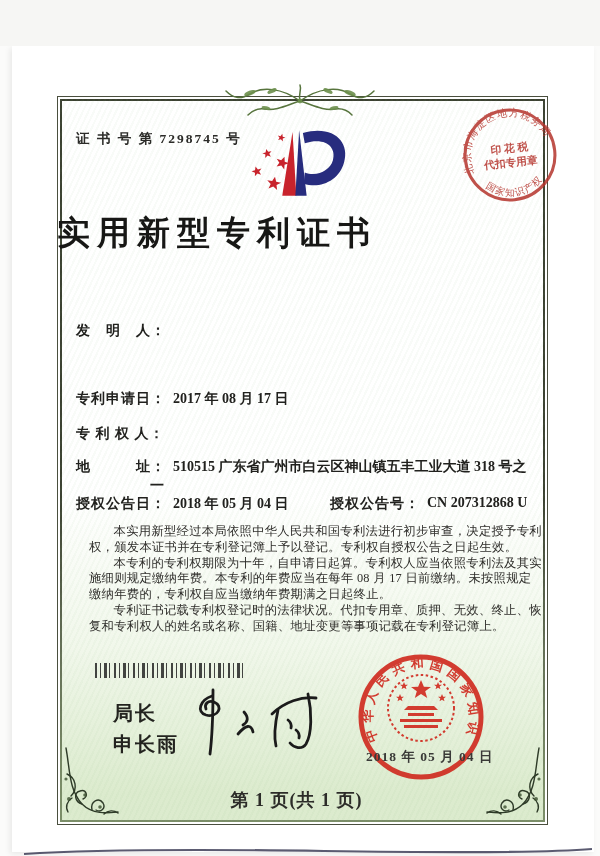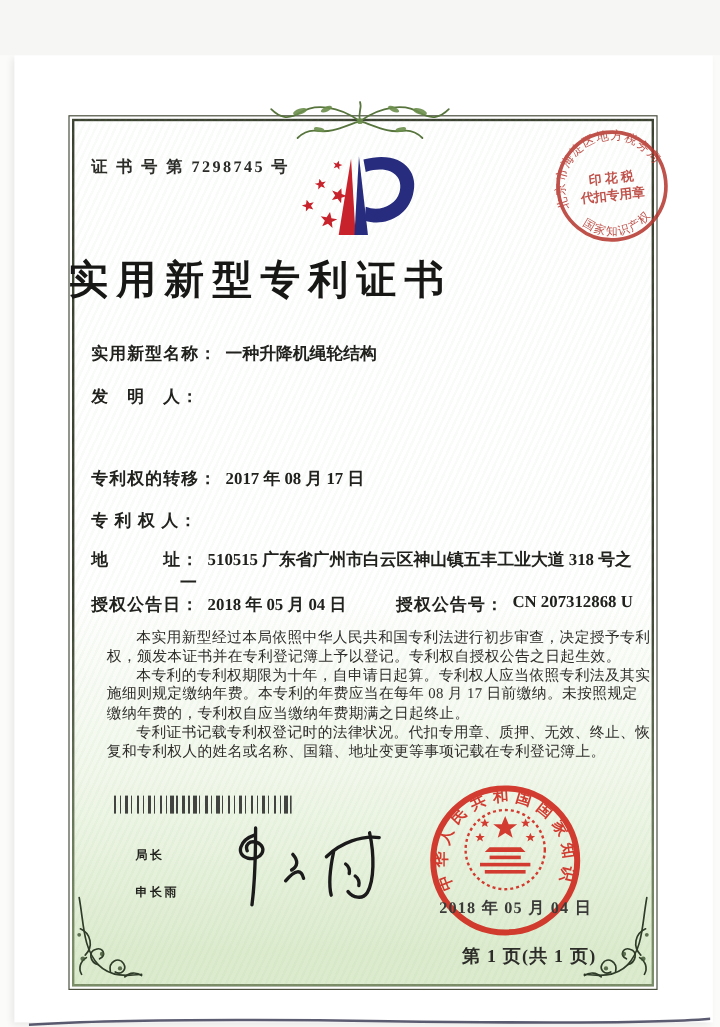--- a/index.html
+++ b/index.html
@@ -41,30 +41,30 @@
   .addr-line2 { position:absolute; left:150px; top:431px; font-size:14px; font-weight:700; color:#21211e; }
 
   .paragraphs { position:absolute; left:89px; top:478px; width:453px;
                 font-size:12.3px; line-height:15.8px; color:#2e2d2a; letter-spacing:.3px; }
   .paragraphs p { text-indent:2em; }
 
   .barcode { position:absolute; left:95px; top:617px; width:148px; height:15px; opacity:.82;
              background:repeating-linear-gradient(90deg,#1d1d1d 0 2px,transparent 2px 5px,#1d1d1d 5px 6px,
                transparent 6px 9px,#1d1d1d 9px 12px,transparent 12px 14px,#1d1d1d 14px 15px,transparent 15px 19px); }
 
-  .signoff { position:absolute; left:113px; top:652px; font-size:10px; font-weight:700;
+  .signoff { position:absolute; left:113px; top:652px; font-size:20px; font-weight:700;
              color:#23231f; line-height:31px; letter-spacing:2px; }
   .signature { position:absolute; left:182px; top:636px; width:160px; height:85px; }
 
   .seal { position:absolute; left:352px; top:602px; width:140px; height:140px; opacity:.88; }
   .seal-date { position:absolute; left:366px; top:702px; font-size:13.5px; font-weight:700;
                color:#3a3a38; letter-spacing:1px; z-index:5; }
 
-  .page-no { position:absolute; left:57px; top:742px; width:440px; text-align:right;
-             font-size:15px; font-weight:700; color:#2c2c29; letter-spacing:1px;padding-left:39px; }
+  .page-no { position:absolute; left:57px; top:742px; width:440px; text-align:center;
+             font-size:18px; font-weight:700; color:#2c2c29; letter-spacing:1px;padding-left:39px; }
 
   .paper-edge { position:absolute; left:24px; top:800px; width:568px; height:12px; }
 
   .scan-footer { position:absolute; left:0; top:810px; width:600px; height:46px; }
   svg text { font-family:"Liberation Serif","DejaVu Serif",serif; }
 </style>
 </head>
 <body>
 
 <div id="page">
@@ -156,29 +156,25 @@
     </text>
     <text font-size="9.5" fill="#b5342c" letter-spacing="1">
       <textPath href="#tsBottom" startOffset="4">国家知识产权局</textPath>
     </text>
     <text x="48" y="45" text-anchor="middle" font-size="10.5" fill="#b5342c" font-weight="bold">印 花 税</text>
     <text x="48" y="59" text-anchor="middle" font-size="10.5" fill="#b5342c" font-weight="bold">代扣专用章</text>
   </svg>
 
   <div class="title">实用新型专利证书</div>
 
-  <div class="field-row" style="top:240px">
-    <span class="lbl">实用新型名称：</span>
-    <span class="val">一种升降机绳轮结构</span>
-  </div>
   <div class="field-row" style="top:276px">
     <span class="lbl">发　明　人：</span>
   </div>
   <div class="field-row" style="top:344px">
-    <span class="lbl">专利权的转移：</span>
+    <span class="lbl">专利申请日：</span>
     <span class="val">2017 年 08 月 17 日</span>
   </div>
   <div class="field-row" style="top:379px">
     <span class="lbl">专 利 权 人：</span>
   </div>
   <div class="field-row" style="top:412px; white-space:normal; width:460px">
     <span class="lbl">地　　　址：</span>
     <span class="val" style="white-space:nowrap">510515 广东省广州市白云区神山镇五丰工业大道 318 号之</span>
   </div>
   <div class="addr-line2">一</div>

